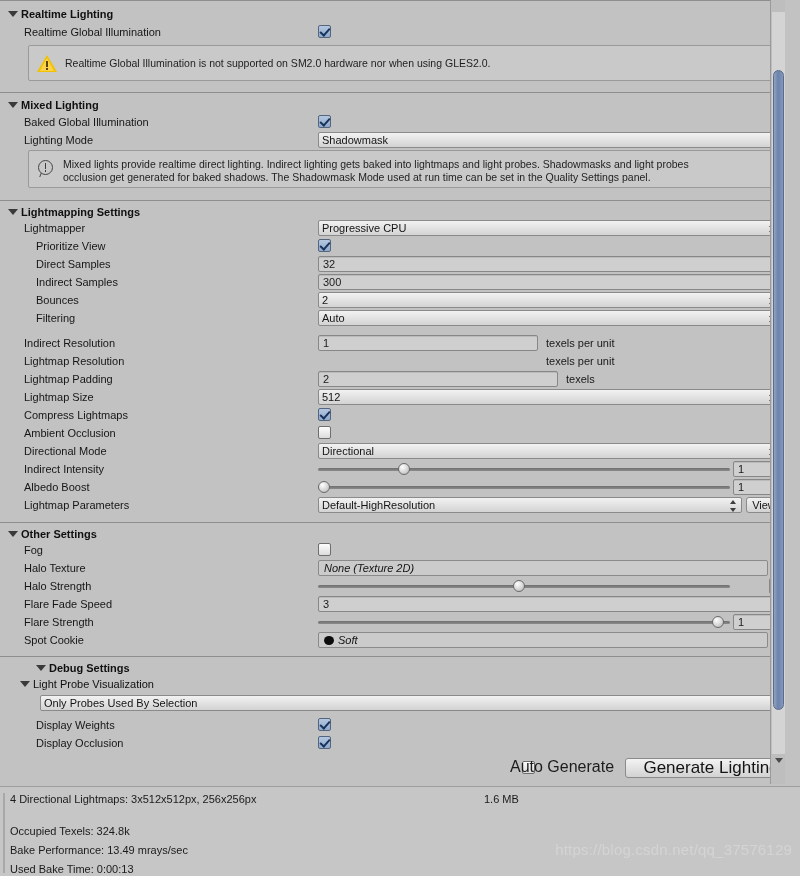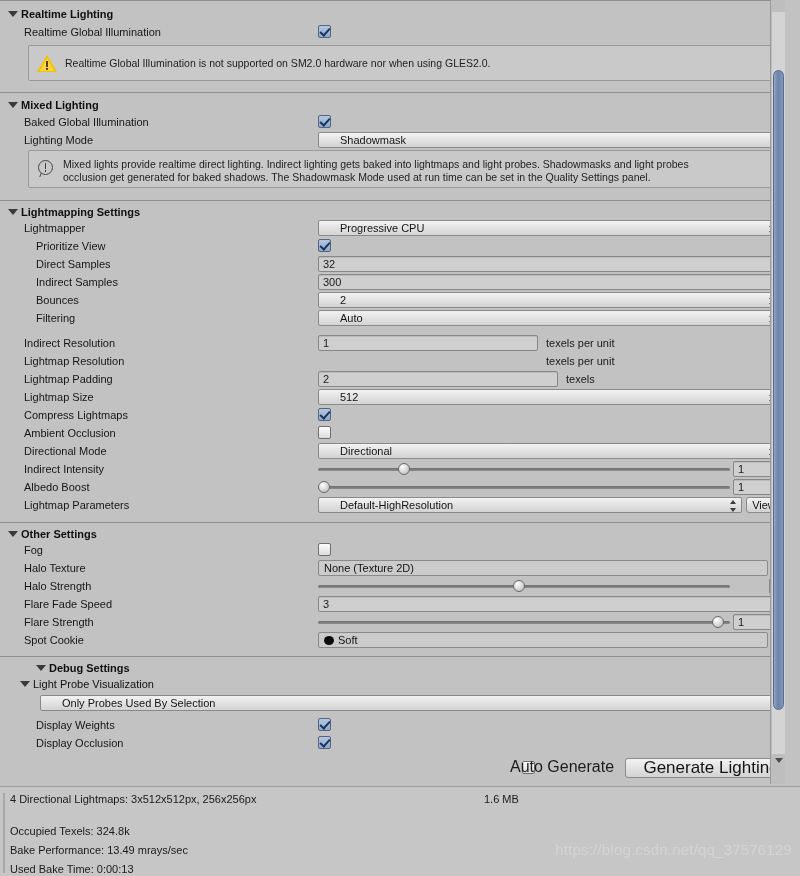--- a/index.html
+++ b/index.html
@@ -48,33 +48,33 @@
                    border: solid #18335c; border-width: 0 2px 2px 0; transform: rotate(42deg); }
 
   
   .field { position: absolute; height: 16px; border: 1px solid #878787; border-radius: 2px;
            background: #cfcfcf; font-size: 11px; color: #1b1b1b; line-height: 14px; padding: 0 0 0 4px;
            display: flex; align-items: center; box-shadow: inset 0 1px 0 #bbb; }
 
   
   .popup { position: absolute; height: 16px; border: 1px solid #8a8a8a; border-radius: 2px;
            background: linear-gradient(to bottom,#f2f2f2,#d3d3d3); font-size: 11px; color: #141414;
-           padding-left: 21px; display: flex; align-items: center; }
+           padding-left: 3px; display: flex; align-items: center; }
   .popup .updown { position: absolute; right: 4px; top: 2px; width: 7px; height: 12px; }
   .popup .updown .u { position: absolute; top: 0; left: 0; width: 0; height: 0;
       border-left: 3.5px solid transparent; border-right: 3.5px solid transparent; border-bottom: 4px solid #3d3d3d; }
   .popup .updown .d { position: absolute; bottom: 0; left: 0; width: 0; height: 0;
       border-left: 3.5px solid transparent; border-right: 3.5px solid transparent; border-top: 4px solid #3d3d3d; }
   .popup .caretonly { position: absolute; right: 4px; top: 6px; width: 0; height: 0;
       border-left: 3.5px solid transparent; border-right: 3.5px solid transparent; border-top: 4px solid #3d3d3d; }
 
   
   .objfield { position: absolute; height: 16px; border: 1px solid #8a8a8a; border-radius: 2px;
               background: #cbcbcb; font-size: 11px; color: #141414; padding-left: 5px;
-              display: flex; align-items: center; gap: 4px; }
+              display: flex; align-items: center; gap: 4px; font-style: italic; }
   .objfield .dot { width: 10px; height: 9px; border-radius: 50%; background: #0c0c0c; flex: none; }
   .picker { position: absolute; width: 11px; height: 11px; border: 1px solid #4c4c4c; border-radius: 50%;
             background: #c2c2c2; }
   .picker::after { content: ""; position: absolute; left: 3px; top: 3px; width: 3px; height: 3px;
             border-radius: 50%; background: #3a3a3a; }
 
   
   .slider { position: absolute; height: 16px; }
   .slider .bar { position: absolute; left: 0; top: 7px; height: 3px; width: 100%;
                  background: linear-gradient(to bottom,#6f6f6f,#8b8b8b); border-radius: 2px; }

